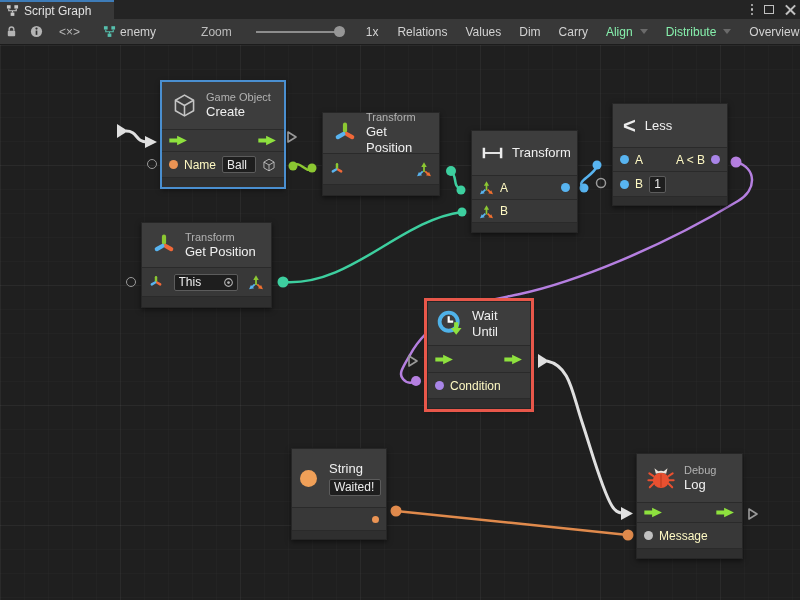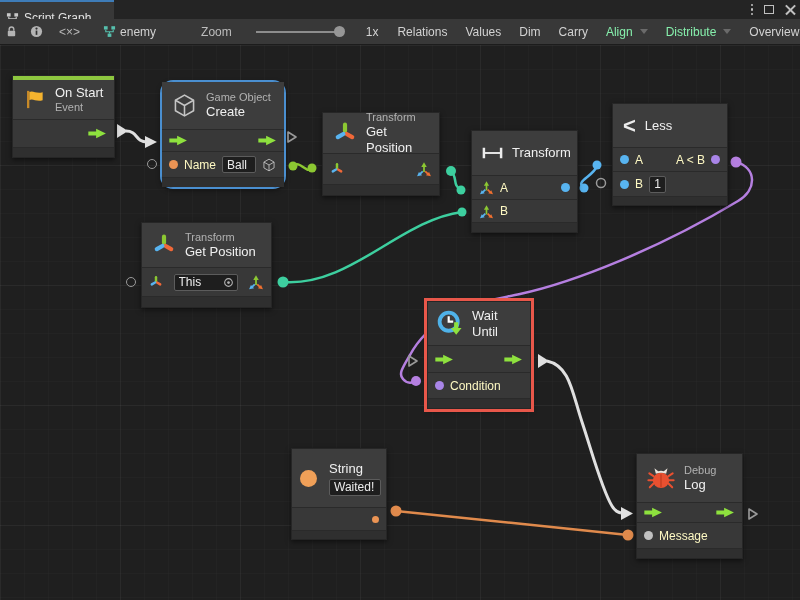--- a/index.html
+++ b/index.html
@@ -3,21 +3,21 @@
 <meta charset="utf-8">
 <style>
   * { margin:0; padding:0; box-sizing:border-box; }
   html,body { width:800px; height:600px; overflow:hidden; background:#242424;
     font-family:"Liberation Sans", sans-serif; }
   .stage { position:relative; width:800px; height:600px; }
 
   
   .tabbar { position:absolute; left:0; top:0; width:800px; height:19px; background:#242424; }
   .tab { position:absolute; left:0; top:0; height:19px; width:114px; background:#383838;
-    border-top:2px solid #3e7cb8; display:flex; align-items:center; gap:5px; padding:16px 6px; }
+    border-top:2px solid #3e7cb8; display:flex; align-items:center; gap:5px; padding:8px 6px; }
   .tab-label { font-size:12px; color:#e2e2e2; white-space:nowrap; }
   .winctl { position:absolute; right:4px; top:0; height:19px; display:flex; align-items:center; gap:11px; }
   .kebab { display:flex; flex-direction:column; gap:2px; }
   .kebab i { width:2.5px; height:2.5px; border-radius:50%; background:#c0c0c0; }
   .maxbox { width:10px; height:9px; border:1.5px solid #c0c0c0; }
   .closex { position:relative; width:11px; height:11px; }
   .closex::before,.closex::after { content:""; position:absolute; left:-1px; top:4.5px; width:13px; height:1.8px; background:#c0c0c0; }
   .closex::before { transform:rotate(45deg); } .closex::after { transform:rotate(-45deg); }
 
   
@@ -39,21 +39,21 @@
       linear-gradient(90deg, rgba(255,255,255,0.030) 1px, transparent 1px),
       linear-gradient(rgba(255,255,255,0.016) 1px, transparent 1px),
       linear-gradient(90deg, rgba(255,255,255,0.016) 1px, transparent 1px);
     background-size:120px 120px,120px 120px,24px 24px,24px 24px; }
 
   .wires { position:absolute; left:0; top:0; width:800px; height:600px; z-index:1; pointer-events:none; }
 
   
   .node { position:absolute; z-index:2; background:#3a3a3a; border:1px solid #262626;
     box-shadow:0 2px 5px rgba(0,0,0,0.5); color:#e4e4e4; }
-  .node.selected { border-color:#4a8fd0; box-shadow:0 0 0 1px #4a8fd0, 0 2px 5px rgba(0,0,0,0.5);border-radius:12px; }
+  .node.selected { border-color:#4a8fd0; box-shadow:0 0 0 1px #4a8fd0, 0 2px 5px rgba(0,0,0,0.5); }
   .node.flagged { box-shadow:0 0 0 3px #e8574a, 0 2px 5px rgba(0,0,0,0.5); }
   .accent { height:4px; background:#8dc63f; }
   .nhead { background:#3d3d3d; border-bottom:1px solid #2a2a2a; display:flex; align-items:center; gap:9px; padding:0 10px; }
   .ncat { font-size:11px; color:#b2b2b2; line-height:13px; }
   .ntitle { font-size:13px; color:#f0f0f0; line-height:16px; }
   .nrow { background:#383838; border-bottom:1px solid #2a2a2a; display:flex; align-items:center; padding:0 7px; gap:6px; position:relative; }
   .nfoot { background:#2f2f2f; }
   .plabel { font-size:12px; color:#fef9c3; }
   .dot { width:9px; height:9px; border-radius:50%; flex:0 0 auto; }
   .dot.sm { width:7px; height:7px; }
@@ -286,38 +286,20 @@
       <polygon points="621,507 621,520 633,513.5" fill="#e0e0e0"></polygon>
     </g>
 
     <g>
       <path d="M396,511 C460,518 565,528 628,535" stroke="#e08a4c" stroke-width="2.5" fill="none"></path>
       <circle cx="396" cy="511" r="5.5" fill="#e08a4c"></circle>
         <circle cx="628" cy="535" r="5.5" fill="#e08a4c"></circle>
     </g>
   </svg>
 
-  <div class="node" style="left:12px;top:75px;width:103px">
-    <div class="accent"></div>
-    <div class="nhead" style="height:40px">
-      <svg class="icon" width="23" height="23">
-          <use href="#i-flag"></use>
-        </svg>
-      <div>
-        <div class="ntitle">On Start</div>
-        <div class="ncat">Event</div>
-      </div>
-    </div>
-    <div class="nrow" style="height:28px;justify-content:flex-end">
-      <svg class="icon" width="19" height="11">
-          <use href="#i-flow"></use>
-        </svg>
-    </div>
-    <div class="nfoot" style="height:9px"></div>
-  </div>
 
   <div class="node selected" style="left:161px;top:81px;width:124px">
     <div class="nhead" style="height:48px">
       <svg class="icon" width="25" height="25">
           <use href="#i-cube"></use>
         </svg>
       <div>
         <div class="ncat">Game Object</div>
         <div class="ntitle">Create</div>
       </div>

